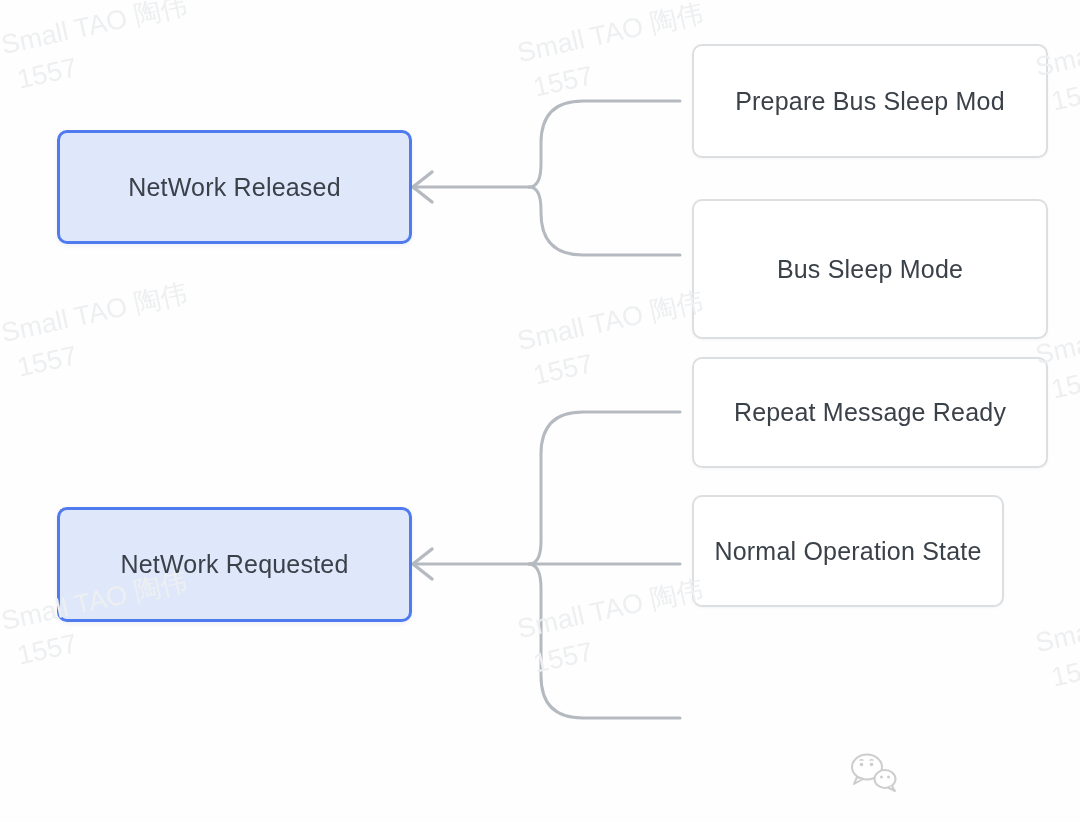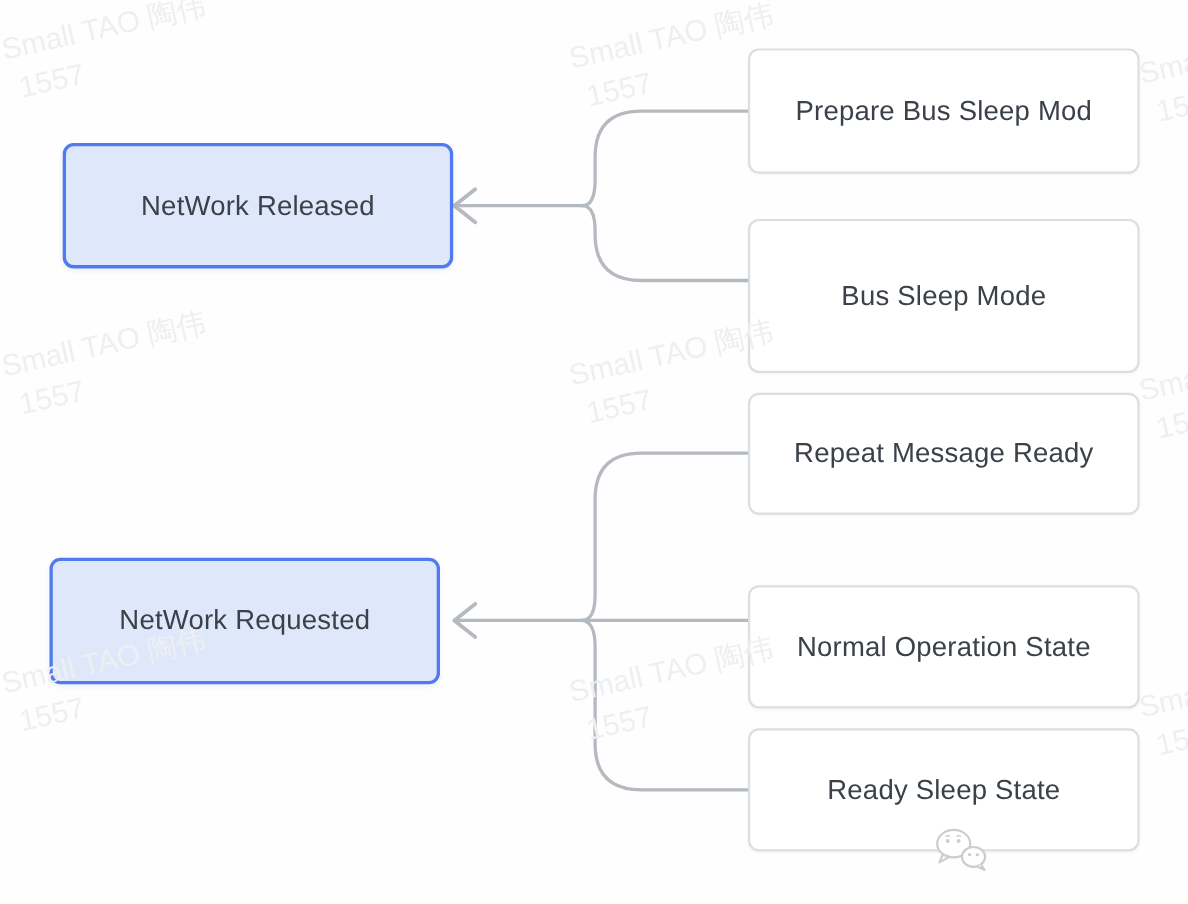--- a/index.html
+++ b/index.html
@@ -15,20 +15,21 @@
   .connectors path.arrowhead{stroke-width:3.5;}
   .node{
     position:absolute;
     display:flex;align-items:center;justify-content:center;
     box-sizing:border-box;
     border-radius:10px;
     font-size:25px;
     color:var(--text,#3b4149);
     letter-spacing:.2px;
     cursor:pointer;
+    margin-left:12px;
   }
   .node.primary{
     background:var(--node-fill,#dfe7fb);
     border:3px solid var(--node-border,#4f7bee);
     box-shadow:0 2px 4px rgba(60,90,180,.08);
   }
   .node.child{
     background:#ffffff;
     border:2px solid var(--box-border,#dcdfe2);
     box-shadow:0 1px 3px rgba(0,0,0,.04);
@@ -70,41 +71,38 @@
     <path d="M 680 255 H 583 Q 541 255 541 213 V 210 Q 541 187 529 187"></path>
     <path d="M 529 187 H 416"></path>
     <path class="arrowhead" d="M 432 172 L 413 187 L 432 202"></path>
 
     <path d="M 680 412 H 583 Q 541 412 541 454 V 541 Q 541 564 529 564"></path>
     <path d="M 680 718 H 583 Q 541 718 541 676 V 588 Q 541 565 529 564"></path>
     <path d="M 680 564 H 416"></path>
     <path class="arrowhead" d="M 432 549 L 413 564 L 432 579"></path>
   </svg>
 
-  <div class="node primary" style="left:57px;top:130px;width:355px;height:114px;">
+  <div class="node primary" style="left:45px;top:130px;width:355px;height:114px;">
     <span>NetWork Released</span>
   </div>
   <div class="node primary" style="left:45px;top:507px;width:355px;height:115px;">
     <span>NetWork Requested</span>
   </div>
 
   <div class="node child" style="left:680px;top:44px;width:356px;height:114px;">
     <span>Prepare Bus Sleep Mod</span>
   </div>
   <div class="node child" style="left:680px;top:199px;width:356px;height:140px;">
     <span>Bus Sleep Mode</span>
   </div>
   <div class="node child" style="left:680px;top:357px;width:356px;height:111px;">
     <span>Repeat Message Ready</span>
   </div>
-  <div class="node child" style="left:680px;top:532px;width:356px;height:112px;">
+  <div class="node child" style="left:680px;top:495px;width:312px;height:112px;">
     <span>Normal Operation State</span>
-  </div>
-  <div class="node child" style="left:680px;top:662px;width:356px;height:112px;">
-    <span>Ready Sleep State</span>
   </div>
 
   <div class="watermark" style="left:-2px;top:28px;">
     <div class="wm-l1">Small TAO 陶伟</div>
     <div class="wm-l2">1557</div>
   </div>
   <div class="watermark" style="left:514px;top:36px;">
     <div class="wm-l1">Small TAO 陶伟</div>
     <div class="wm-l2">1557</div>
   </div>

